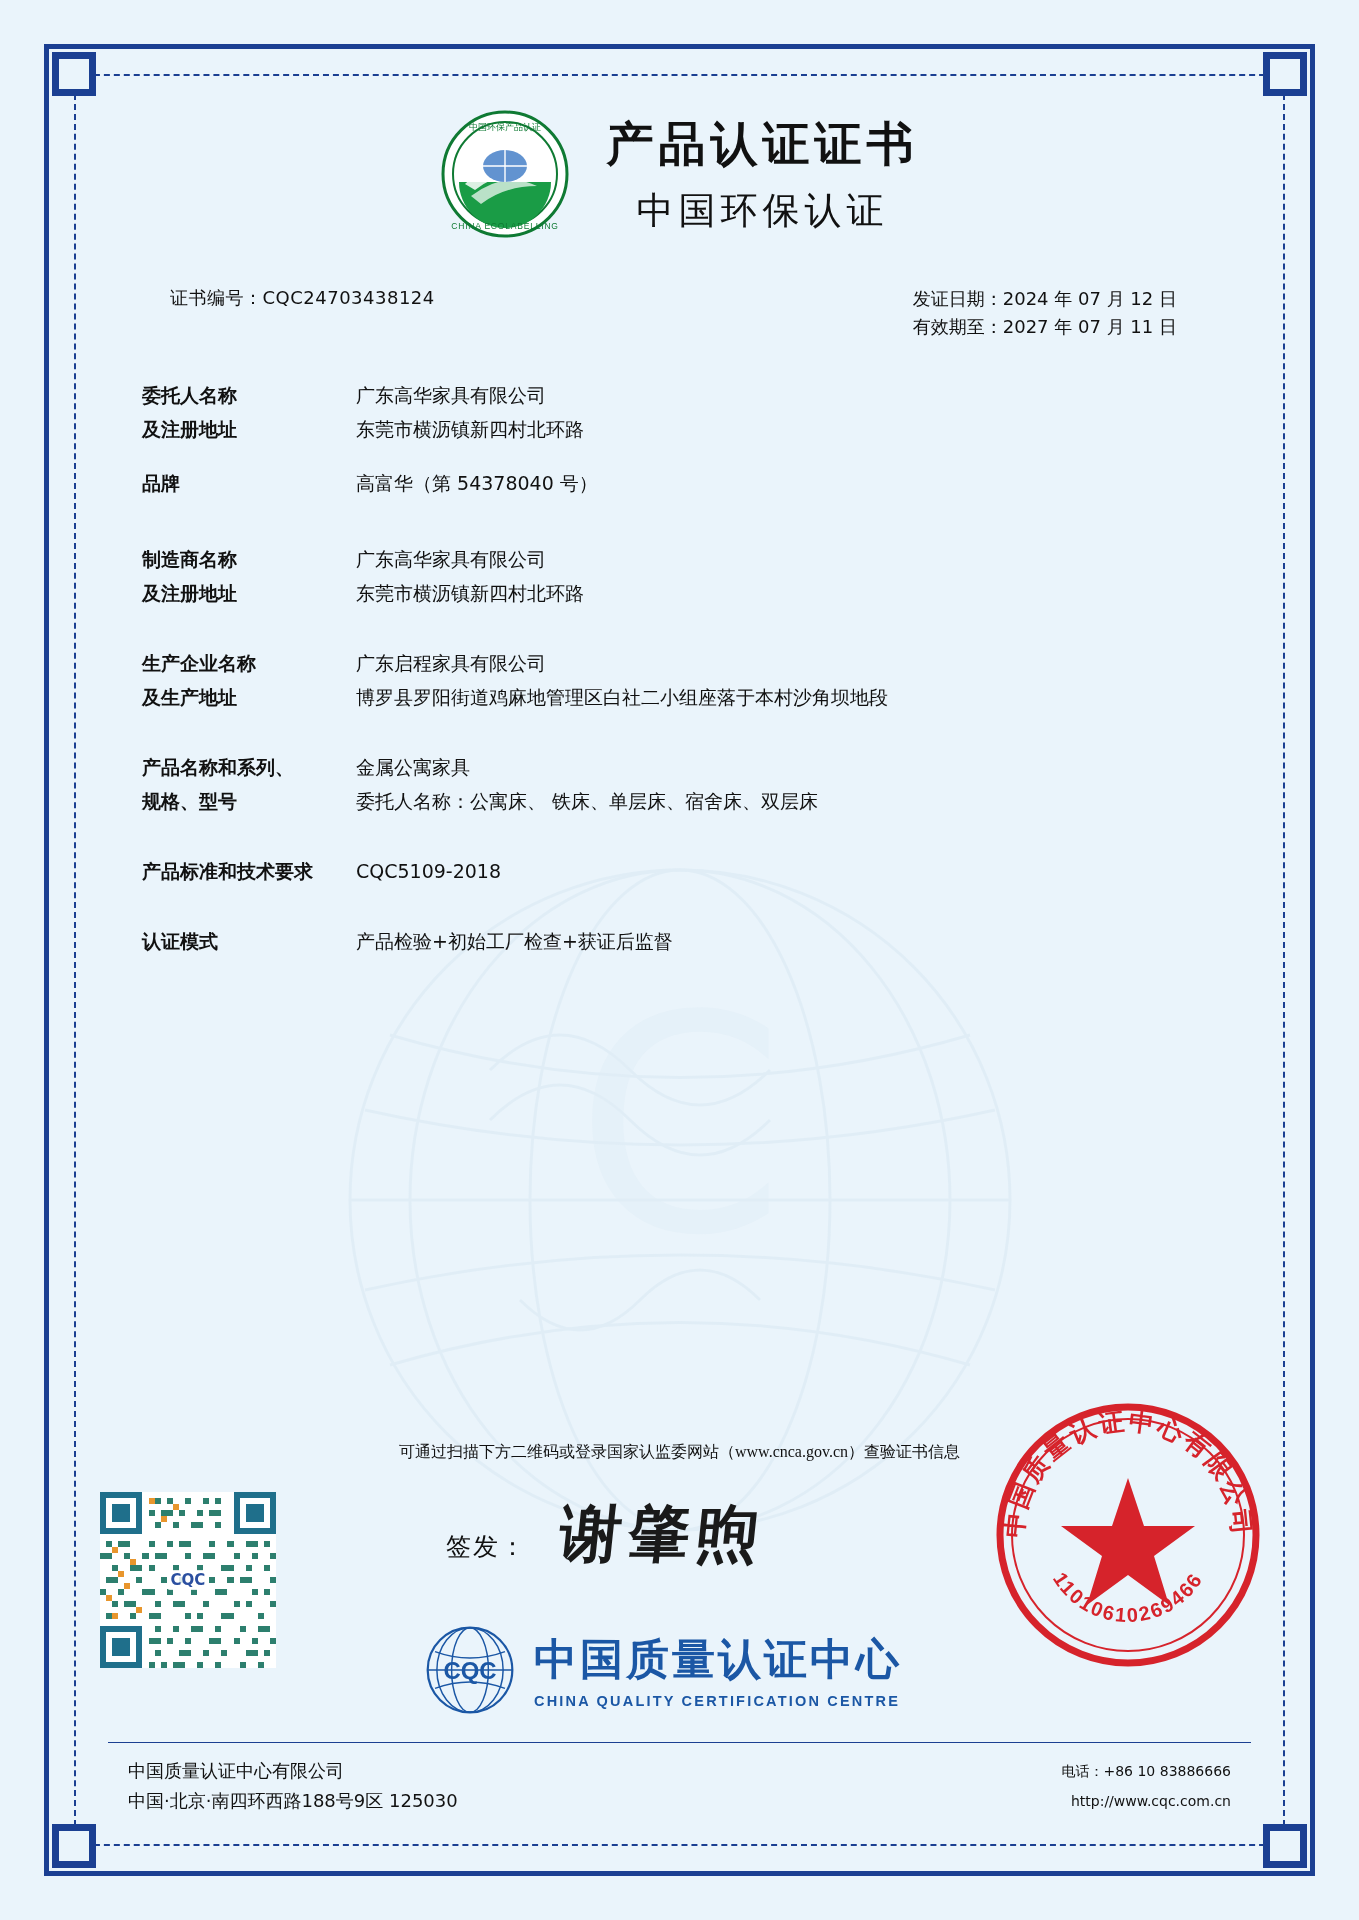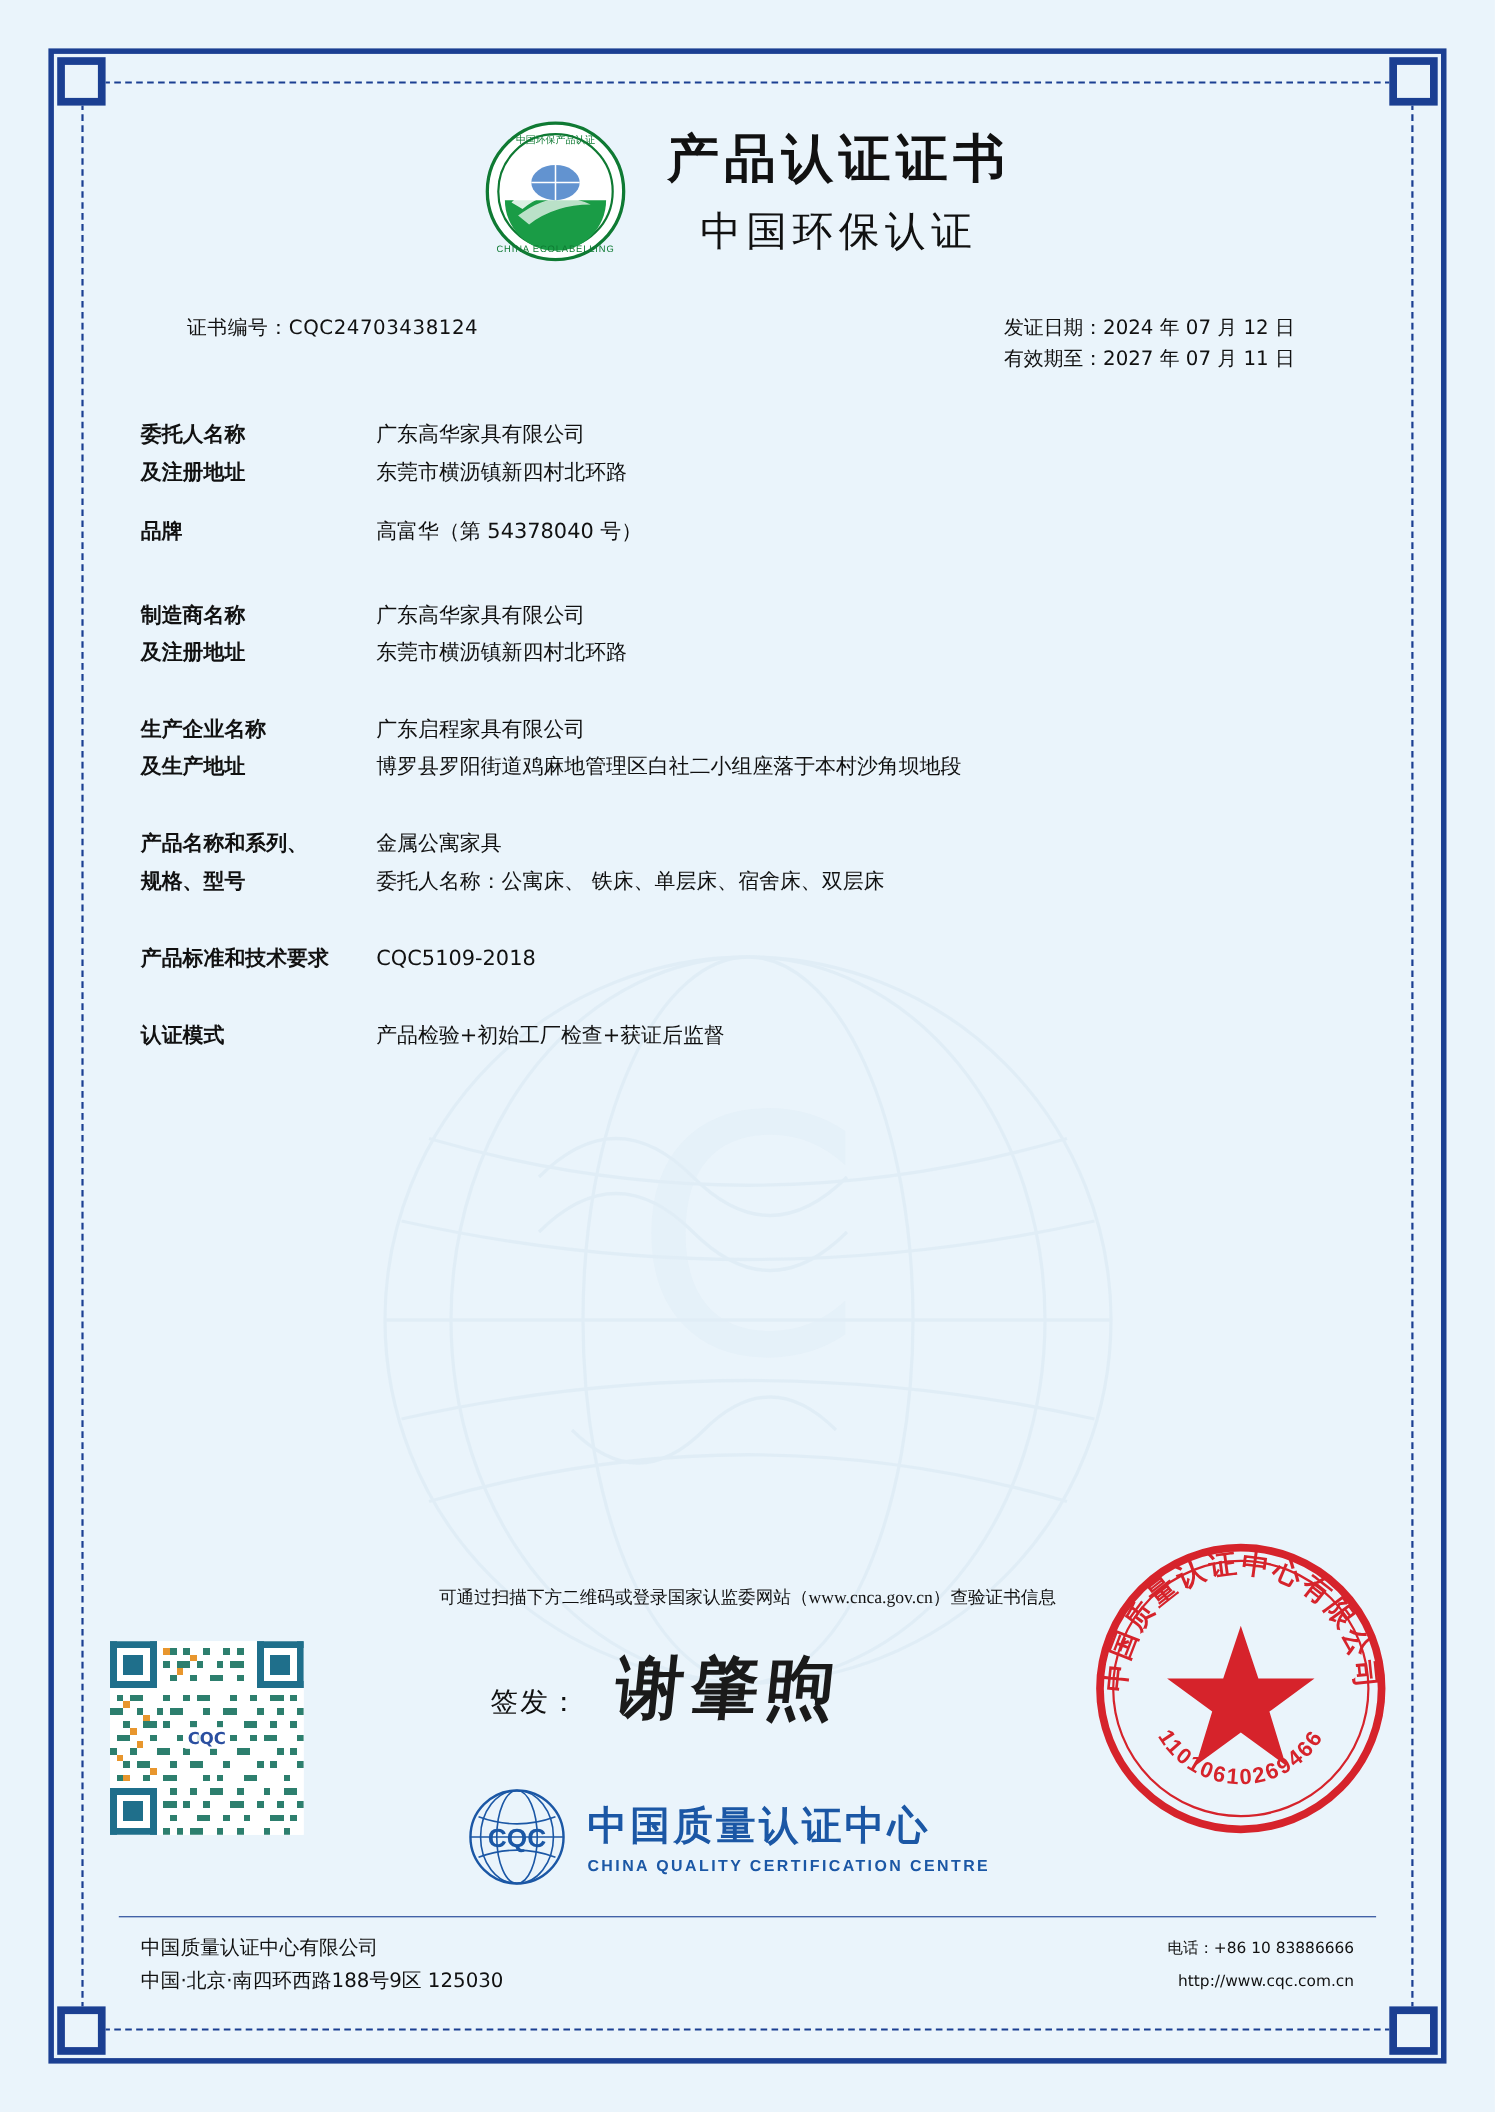--- a/index.html
+++ b/index.html
@@ -114,20 +114,21 @@
   
   .fields {
     position: absolute;
     left: 128px;
     top: 378px;
     width: 1100px;
   }
   .row {
     display: flex;
     align-items: flex-end;
+    margin-left: 14px;
   }
   .row .lbl {
     width: 214px;
     flex: none;
     font-family: "DejaVu Sans", sans-serif;
     font-size: 19px;
     font-weight: bold;
     color: #111;
     line-height: 34px;
   }
@@ -212,21 +213,21 @@
     position: absolute;
     left: 424px;
     top: 1624px;
     display: flex;
     align-items: center;
   }
   .cqc-globe { width: 92px; height: 92px; flex: none; }
   .cqc-text { margin-left: 18px; }
   .cqc-cn {
     font-family: "DejaVu Sans", sans-serif;
-    font-size: 36px;
+    font-size: 43px;
     font-weight: bold;
     color: #1b57a5;
     letter-spacing: 3px;
   }
   .cqc-en {
     font-family: "Liberation Sans", sans-serif;
     font-size: 14.5px;
     font-weight: bold;
     color: #1b57a5;
     letter-spacing: 2.2px;

